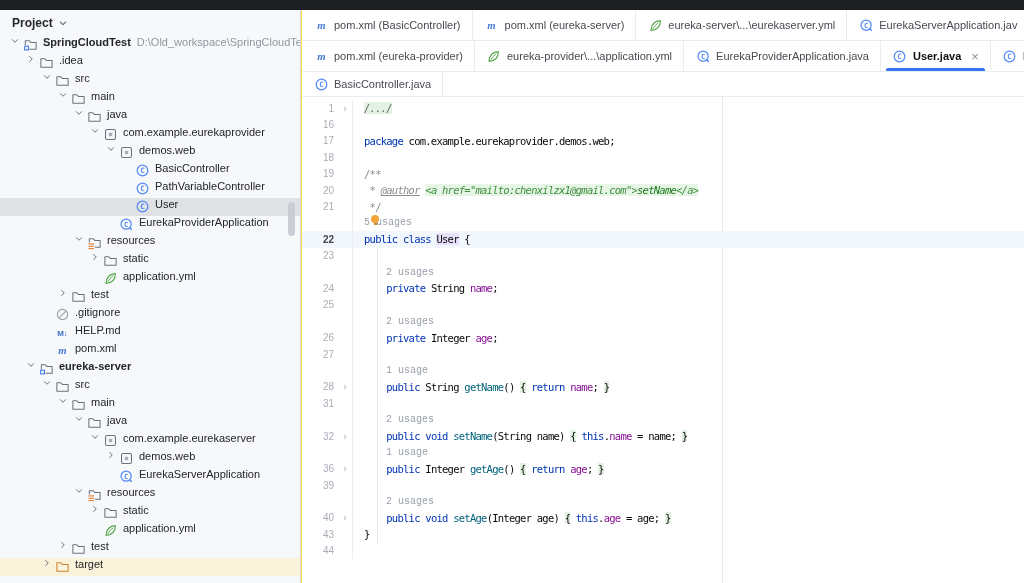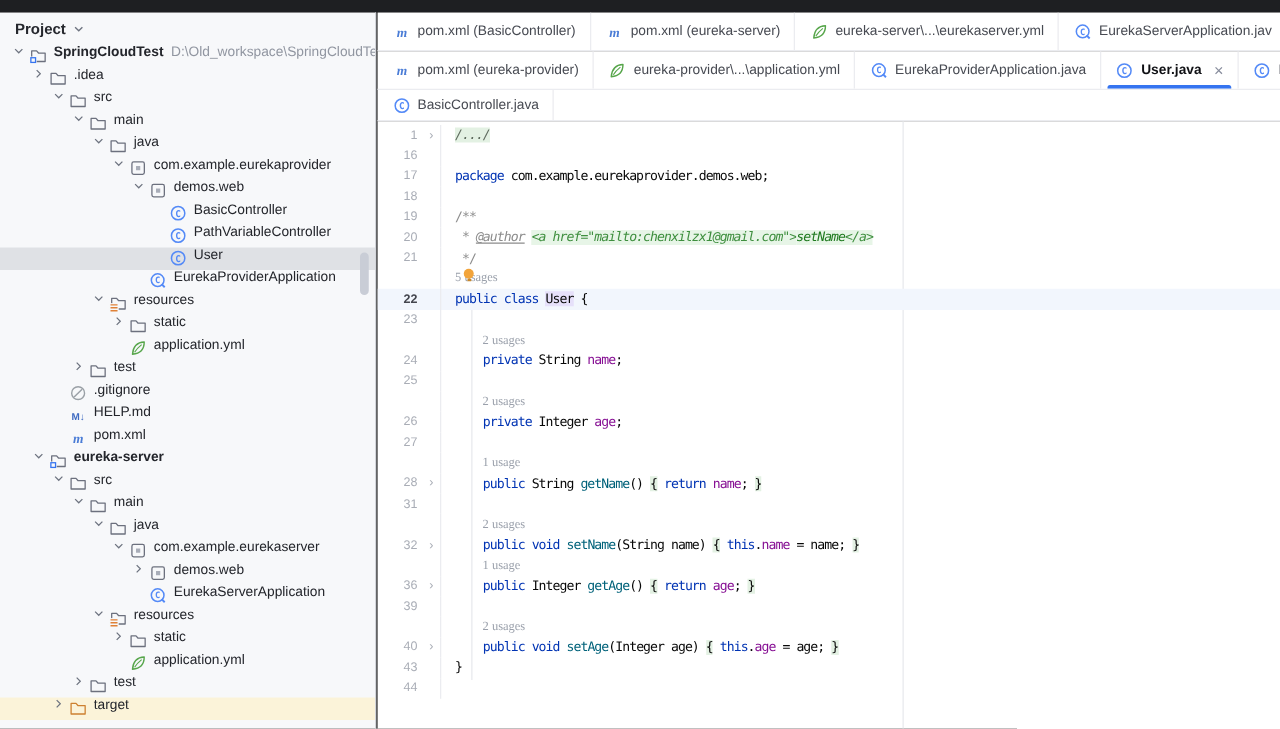--- a/index.html
+++ b/index.html
@@ -1,17 +1,17 @@
 <!DOCTYPE html>
 <html><head>
 <meta charset="utf-8">
 <style>
   * { margin:0; padding:0; box-sizing:border-box; }
   html,body { width:1024px; height:583px; overflow:hidden; background:#fff; }
-  #root { position:relative; width:1024px; height:583px; background:#000000;
+  #root { position:relative; width:1024px; height:583px; background:#fde047;
           font-family:"Liberation Sans", sans-serif; cursor:default; user-select:none; }
 
   
   .titlebar { position:absolute; left:0; top:0; width:1024px; height:10px; background:#1e1f22; }
 
   
   .project-panel { position:absolute; left:0; top:10px; width:301px; height:573px;
                    background:#f7f8fa; border-right:1px solid #d4d6db; overflow:hidden; }
   .panel-header { height:26px; display:flex; align-items:center; padding:0 6px 0 12px;
                   font-size:12px; font-weight:700; color:#26282e; }
@@ -65,21 +65,21 @@
   .t-pl  { color:#080808; }
   .t-cmt { color:#8c8c8c; }
   .t-tag { color:#8c8c8c; font-style:italic; text-decoration:underline; }
   .t-inj { color:#3f8f3f; font-style:italic; background:#e7f5e7; }
   .t-injn{ color:#1f7a1f; font-style:italic; background:#e7f5e7; }
   .t-fld { color:#871094; }
   .t-mth { color:#00627a; }
   .t-fb  { background:#e3f1e3; }
   .t-fold{ background:#e3f1e3; font-style:italic; color:#5d6a5d; }
   .t-sel { background:#e6e0fa; }
-  .inlay { font-family:Liberation Serif, serif; font-size:10px; color:#9aa0ab;
+  .inlay { font-family:Liberation Mono, monospace; font-size:10px; color:#9aa0ab;
            letter-spacing:0; position:relative; display:inline-block; }
   .bulb { position:absolute; left:7px; top:-2px; width:8px; height:8px;
           background:#f2a43b; border-radius:50%; }
   .bulb::after { content:""; position:absolute; left:2.5px; top:7.5px; width:3px; height:2.5px; background:#c9882b; }
 </style>
 </head>
 <body>
 
 <div id="root">
   <div class="titlebar"></div>

